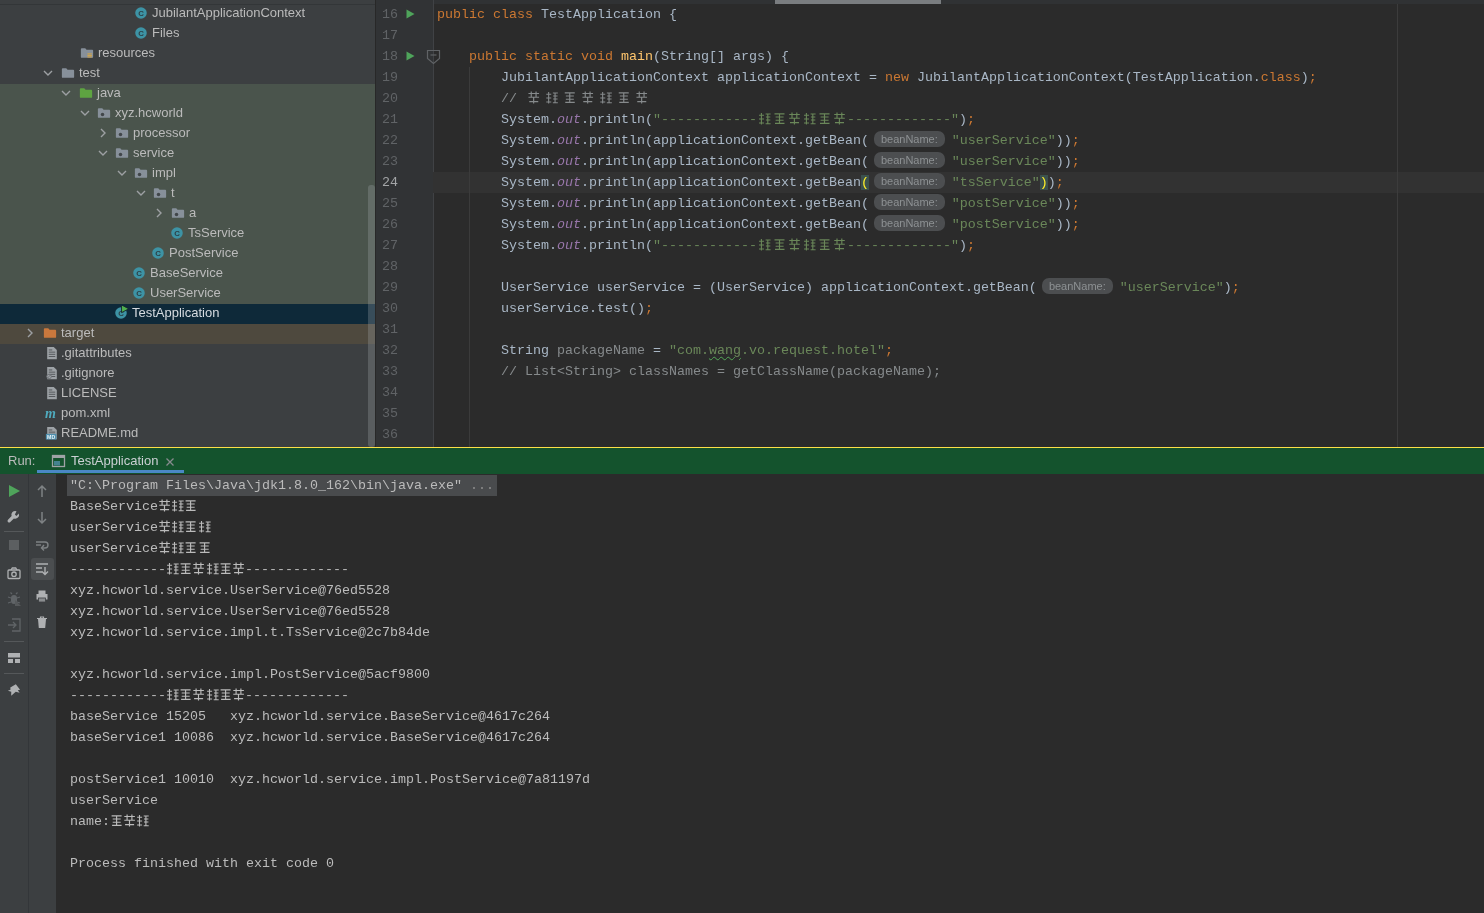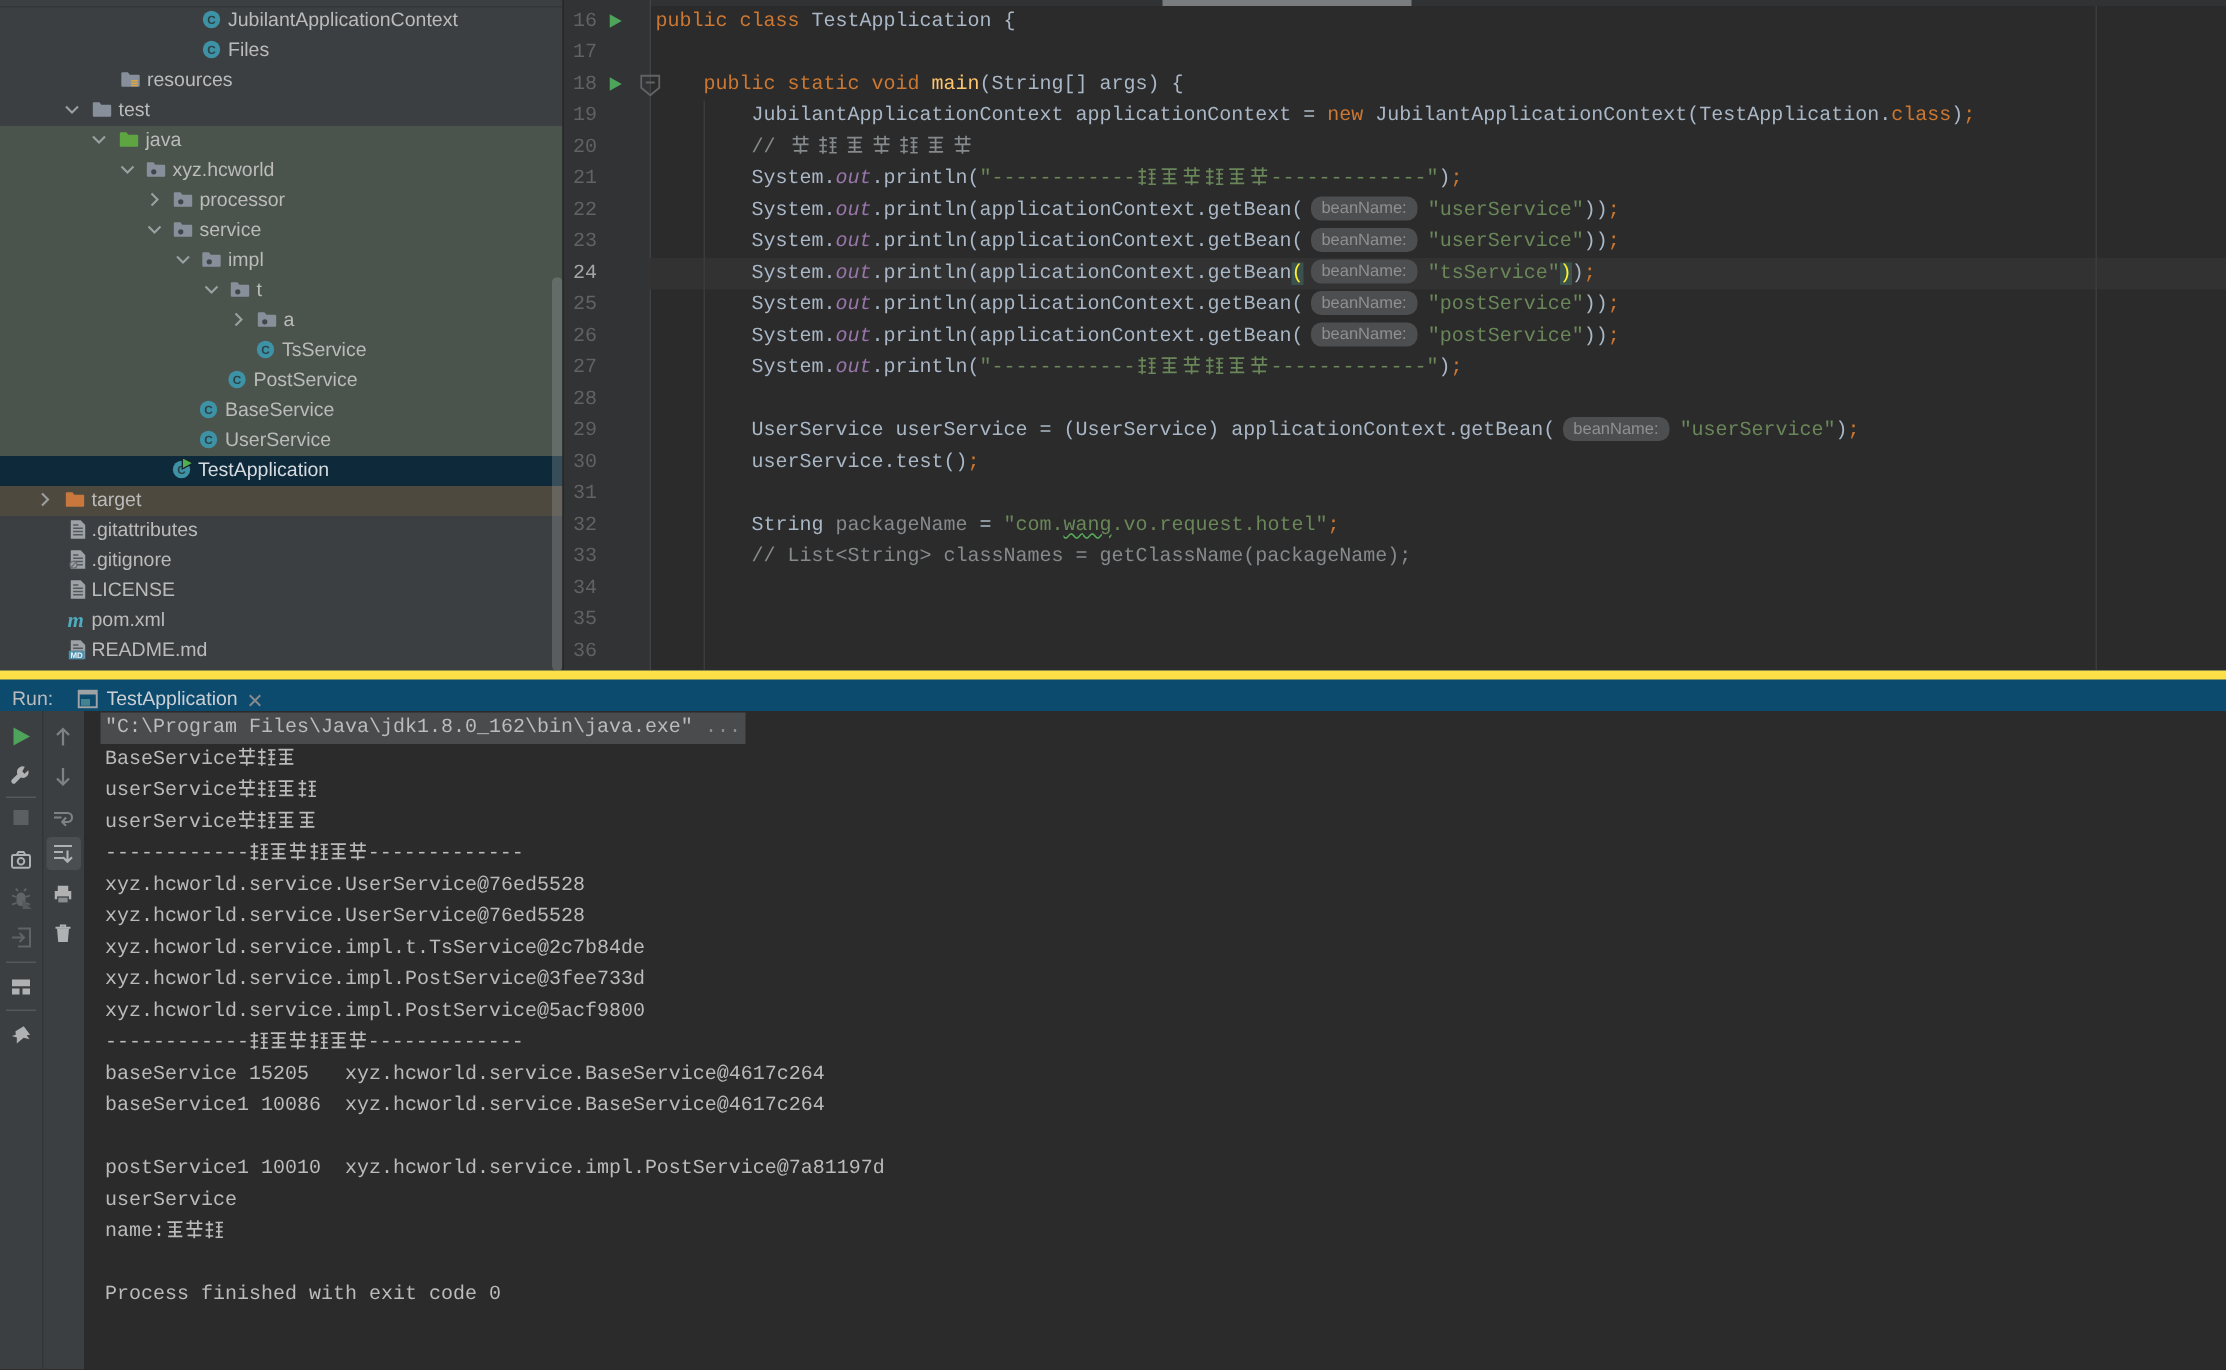--- a/index.html
+++ b/index.html
@@ -256,21 +256,21 @@
           </svg><svg class="cj" viewBox="0 0 13 13">
             <path d="M1.2 2.5h10.6M1.2 6.2h10.6M2 10.6h9M4 .5v5.7M8.8 .5v5.7M6.4 6.2v6.3" stroke="currentColor" stroke-width="1.15" fill="none"></path>
           </svg><svg class="cj" viewBox="0 0 13 13">
             <path d="M1 3.2h5M1 7h5M1 11h5M3.4 1v11.5M7.6 2h5M7.6 11.8h5M9.8 2v10M7.9 5h4.4M7.9 8h4.4" stroke="currentColor" stroke-width="1.1" fill="none"></path>
           </svg><svg class="cj" viewBox="0 0 13 13">
             <path d="M1.5 1.8h10M6.5 1.8v9.5M2 11.3h9.5M2.6 5h8M2.6 8.2h8" stroke="currentColor" stroke-width="1.15" fill="none"></path>
           </svg><svg class="cj" viewBox="0 0 13 13">
             <path d="M1.2 2.5h10.6M1.2 6.2h10.6M2 10.6h9M4 .5v5.7M8.8 .5v5.7M6.4 6.2v6.3" stroke="currentColor" stroke-width="1.15" fill="none"></path>
           </svg></span><span style="color:#6a8759">-------------"</span>)<span style="color:#cc7832">;</span></div><div style="position:absolute;top:277px;left:0;color:#a9b7c6">        UserService userService = (UserService) applicationContext.getBean(<span class="chip">beanName:</span> <span style="color:#6a8759">"userService"</span>)<span style="color:#cc7832">;</span></div><div style="position:absolute;top:298px;left:0;color:#a9b7c6">        userService.test()<span style="color:#cc7832">;</span></div><div style="position:absolute;top:340px;left:0;color:#a9b7c6">        String <span style="color:#868a8c">packageName</span> = <span style="color:#6a8759">"com.</span><span style="color:#6a8759;text-decoration:underline wavy #54a857 1px;text-underline-offset:2px">wang</span><span style="color:#6a8759">.vo.request.hotel"</span><span style="color:#cc7832">;</span></div><div style="position:absolute;top:361px;left:0;color:#a9b7c6"><span style="color:#868a8c">        // List&lt;String&gt; classNames = getClassName(packageName);</span></div></div>
 </div>
-<div class="abs" style="left:0;top:447px;width:1484px;height:27px;background:#0c4a6e;border-top:6px solid #fde047">
+<div class="abs" style="left:0;top:447px;width:1484px;height:27px;background:#14532d;border-top:1px solid #fde047">
 <span class="abs" style="left:8px;top:5px;font-size:13px;color:#bbbbbb">Run:</span>
 <svg class="abs" style="left:51px;top:6px" width="15" height="15" viewBox="0 0 15 15">
       <rect x="1.5" y="1.5" width="12" height="11" fill="none" stroke="#9fa3a6" stroke-width="1.3"></rect>
       <path d="M1.5 1.5h12v2.5h-12z" fill="#9fa3a6"></path>
       <rect x="3" y="7" width="6" height="4.5" fill="#45828f"></rect>
     </svg>
 <span class="abs" style="left:71px;top:5px;font-size:13px;color:#ccd0d4">TestApplication</span>
 <svg class="abs" style="left:165px;top:9px" width="10" height="10" viewBox="0 0 10 10">
       <path d="M1.5 1.5l7 7M8.5 1.5l-7 7" stroke="#888b8e" stroke-width="1.3"></path>
     </svg>
@@ -374,21 +374,20 @@
       </svg><svg class="cj" viewBox="0 0 13 13">
         <path d="M1 3.2h5M1 7h5M1 11h5M3.4 1v11.5M7.6 2h5M7.6 11.8h5M9.8 2v10M7.9 5h4.4M7.9 8h4.4" stroke="currentColor" stroke-width="1.1" fill="none"></path>
       </svg><svg class="cj" viewBox="0 0 13 13">
         <path d="M1.5 1.8h10M6.5 1.8v9.5M2 11.3h9.5M2.6 5h8M2.6 8.2h8" stroke="currentColor" stroke-width="1.15" fill="none"></path>
       </svg><svg class="cj" viewBox="0 0 13 13">
         <path d="M1.2 2.5h10.6M1.2 6.2h10.6M2 10.6h9M4 .5v5.7M8.8 .5v5.7M6.4 6.2v6.3" stroke="currentColor" stroke-width="1.15" fill="none"></path>
       </svg>-------------</div>
 <div style="position:absolute;left:14px;top:106px">xyz.hcworld.service.UserService@76ed5528</div>
 <div style="position:absolute;left:14px;top:127px">xyz.hcworld.service.UserService@76ed5528</div>
 <div style="position:absolute;left:14px;top:148px">xyz.hcworld.service.impl.t.TsService@2c7b84de</div>
-<div style="position:absolute;left:14px;top:169px">xyz.hcworld.service.impl.PostService@3fee733d</div>
 <div style="position:absolute;left:14px;top:190px">xyz.hcworld.service.impl.PostService@5acf9800</div>
 <div style="position:absolute;left:14px;top:211px">------------<svg class="cj" viewBox="0 0 13 13">
         <path d="M1 3.2h5M1 7h5M1 11h5M3.4 1v11.5M7.6 2h5M7.6 11.8h5M9.8 2v10M7.9 5h4.4M7.9 8h4.4" stroke="currentColor" stroke-width="1.1" fill="none"></path>
       </svg><svg class="cj" viewBox="0 0 13 13">
         <path d="M1.5 1.8h10M6.5 1.8v9.5M2 11.3h9.5M2.6 5h8M2.6 8.2h8" stroke="currentColor" stroke-width="1.15" fill="none"></path>
       </svg><svg class="cj" viewBox="0 0 13 13">
         <path d="M1.2 2.5h10.6M1.2 6.2h10.6M2 10.6h9M4 .5v5.7M8.8 .5v5.7M6.4 6.2v6.3" stroke="currentColor" stroke-width="1.15" fill="none"></path>
       </svg><svg class="cj" viewBox="0 0 13 13">
         <path d="M1 3.2h5M1 7h5M1 11h5M3.4 1v11.5M7.6 2h5M7.6 11.8h5M9.8 2v10M7.9 5h4.4M7.9 8h4.4" stroke="currentColor" stroke-width="1.1" fill="none"></path>
       </svg><svg class="cj" viewBox="0 0 13 13">

